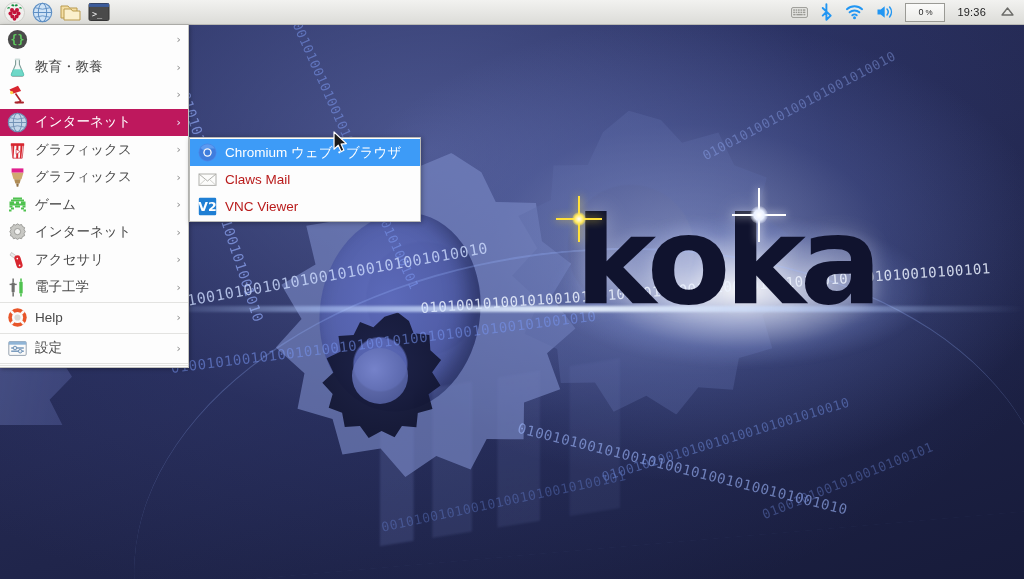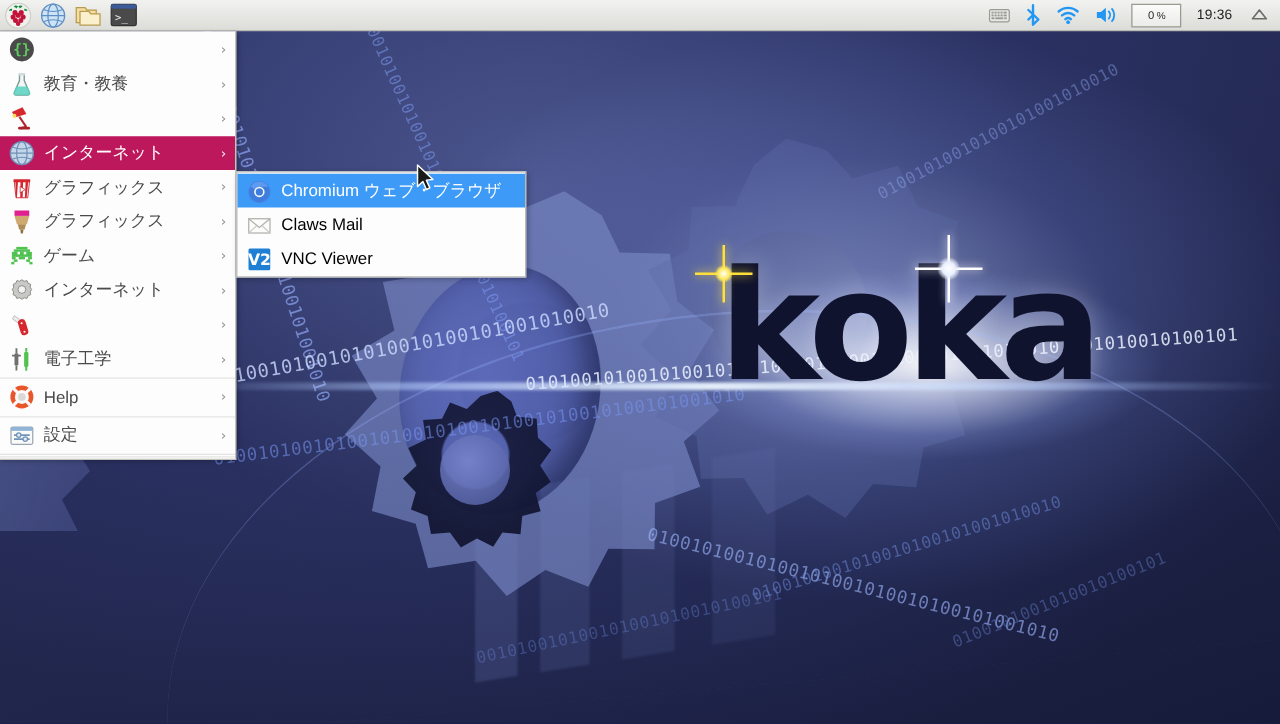--- a/index.html
+++ b/index.html
@@ -221,26 +221,26 @@
     background: #fdfdfd;
     border: 1px solid #b9b9b6;
     box-shadow: 1px 1px 5px rgba(0,0,0,.32);
     z-index: 55;
     padding: 1px 0;
     margin-top: 25px;
   }
   .smi {
     display: flex; align-items: center;
     height: 27px; padding: 0 8px 0 7px;
-    font-size: 13.5px; color: #000000;
+    font-size: 13.5px; color: #b91c1c;
     cursor: default;
   }
   .smi.active { background: #3d9bf7; color: #ffffff; }
   .smi .ic { width: 20px; height: 20px; margin-right: 8px; flex: 0 0 20px;
-             display: flex; align-items: flex-end; justify-content: center; }
+             display: flex; align-items: center; justify-content: center; }
 
   
   #cursor { position: absolute; left: 333px; top: 131px; z-index: 70; }
 
   svg { display: block; }
 </style>
 </head>
 <body>
 
 <div id="desktop">
@@ -498,20 +498,21 @@
 
   <div class="mi">
     <span class="ic">
       <svg width="21" height="21" viewBox="0 0 21 21">
         <path d="M4.5 3.5 13 9.5l-2 2.4L3 6.1z" fill="#eceaea" stroke="#b9b8b6" stroke-width=".7"></path>
         <rect x="8.4" y="6.2" width="6.2" height="13" rx="3" fill="#d8262f" transform="rotate(-17 11.5 12.7)"></rect>
         <circle cx="10.3" cy="9.6" r=".85" fill="#fafafa"></circle>
         <circle cx="12.6" cy="16.4" r=".85" fill="#fafafa"></circle>
       </svg>
     </span>
+    <span class="lbl">アクセサリ</span>
     <span class="arr">›</span>
   </div>
 
   <div class="mi">
     <span class="ic">
       <svg width="21" height="21" viewBox="0 0 21 21">
         <rect x="4.6" y="5.6" width="3.1" height="9.8" rx="1" fill="#6f6f6d"></rect>
         <line x1="6.15" y1="1.6" x2="6.15" y2="5.6" stroke="#6f6f6d" stroke-width="1.5"></line>
         <line x1="6.15" y1="15.4" x2="6.15" y2="19.4" stroke="#6f6f6d" stroke-width="1.5"></line>
         <line x1="2.6" y1="7.4" x2="9.7" y2="7.4" stroke="#6f6f6d" stroke-width="1.4"></line>

